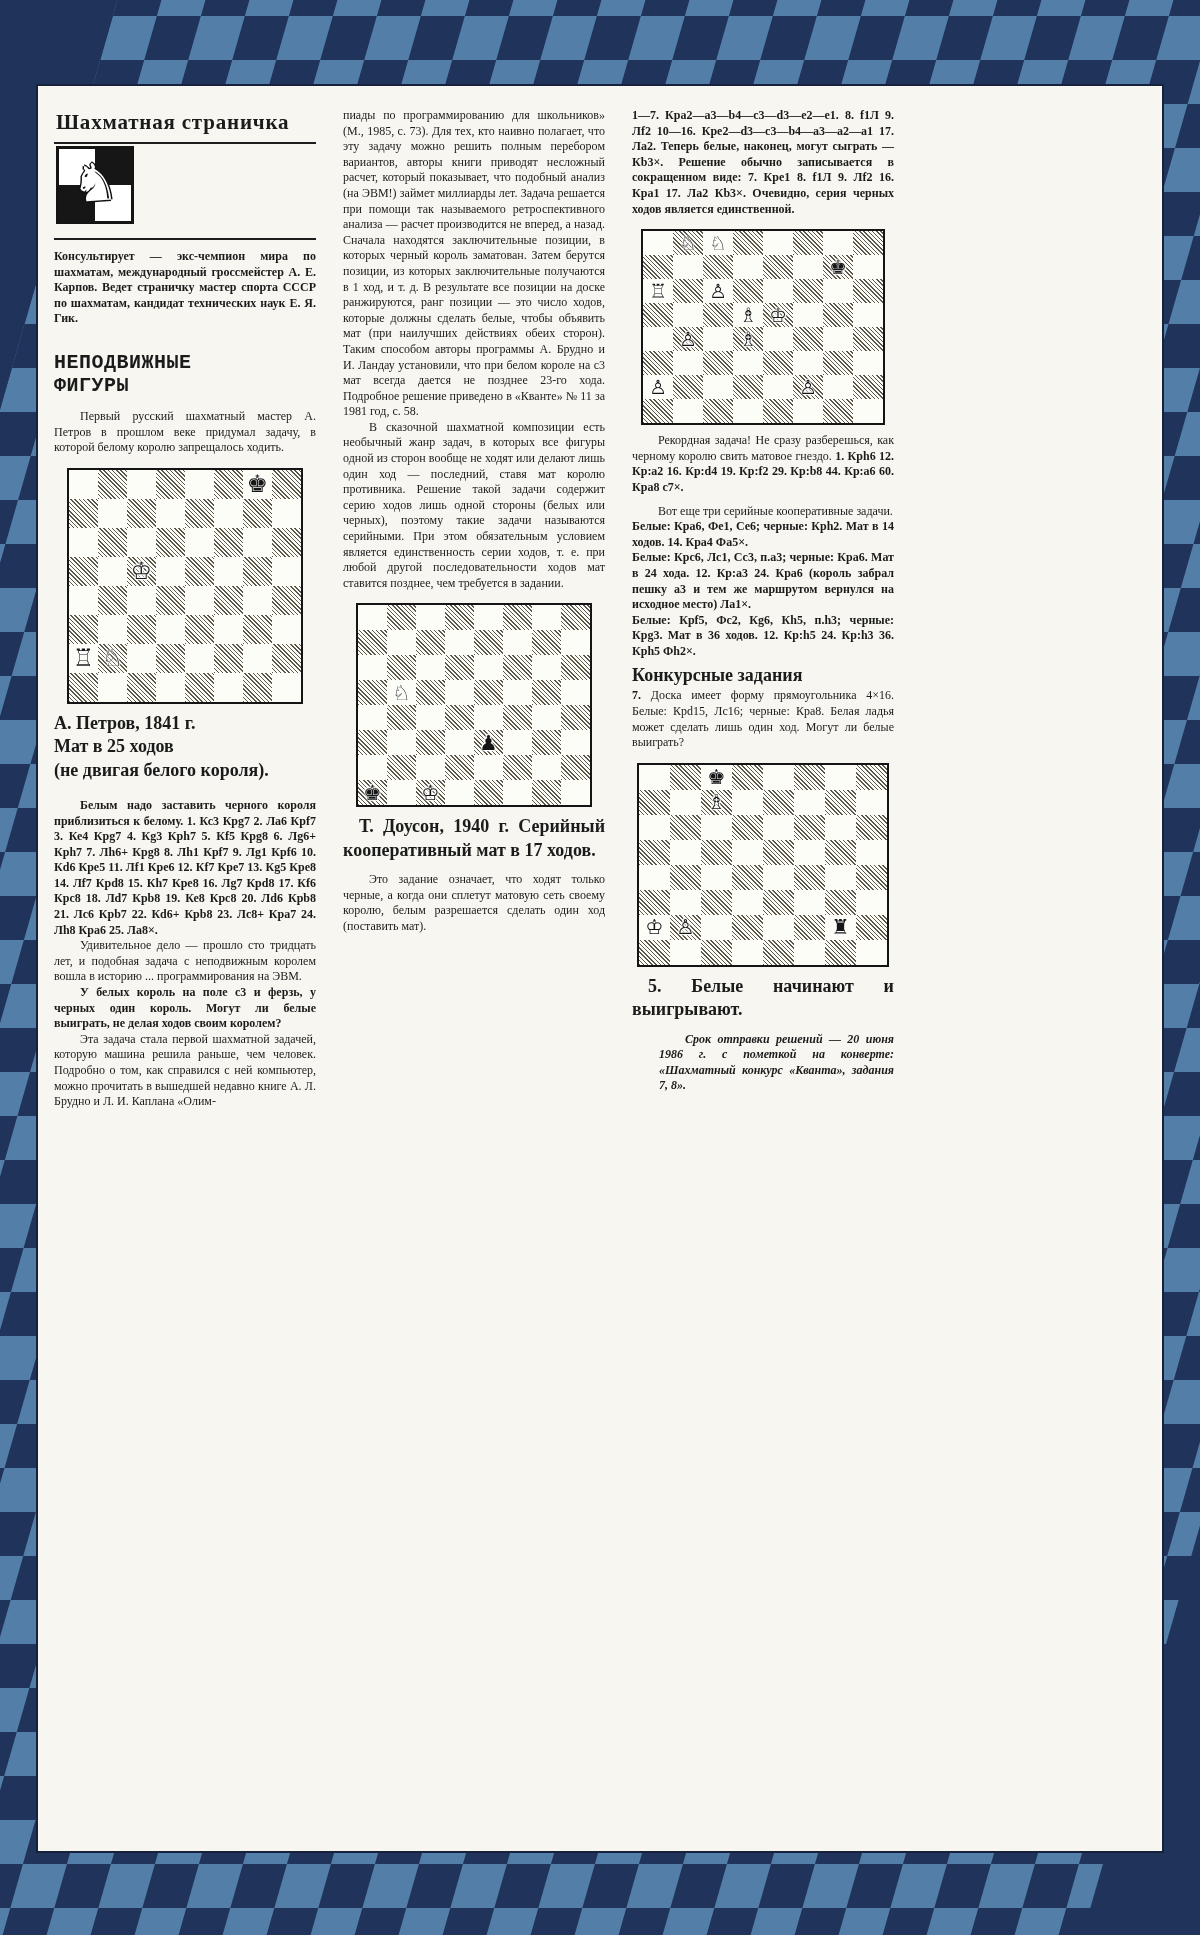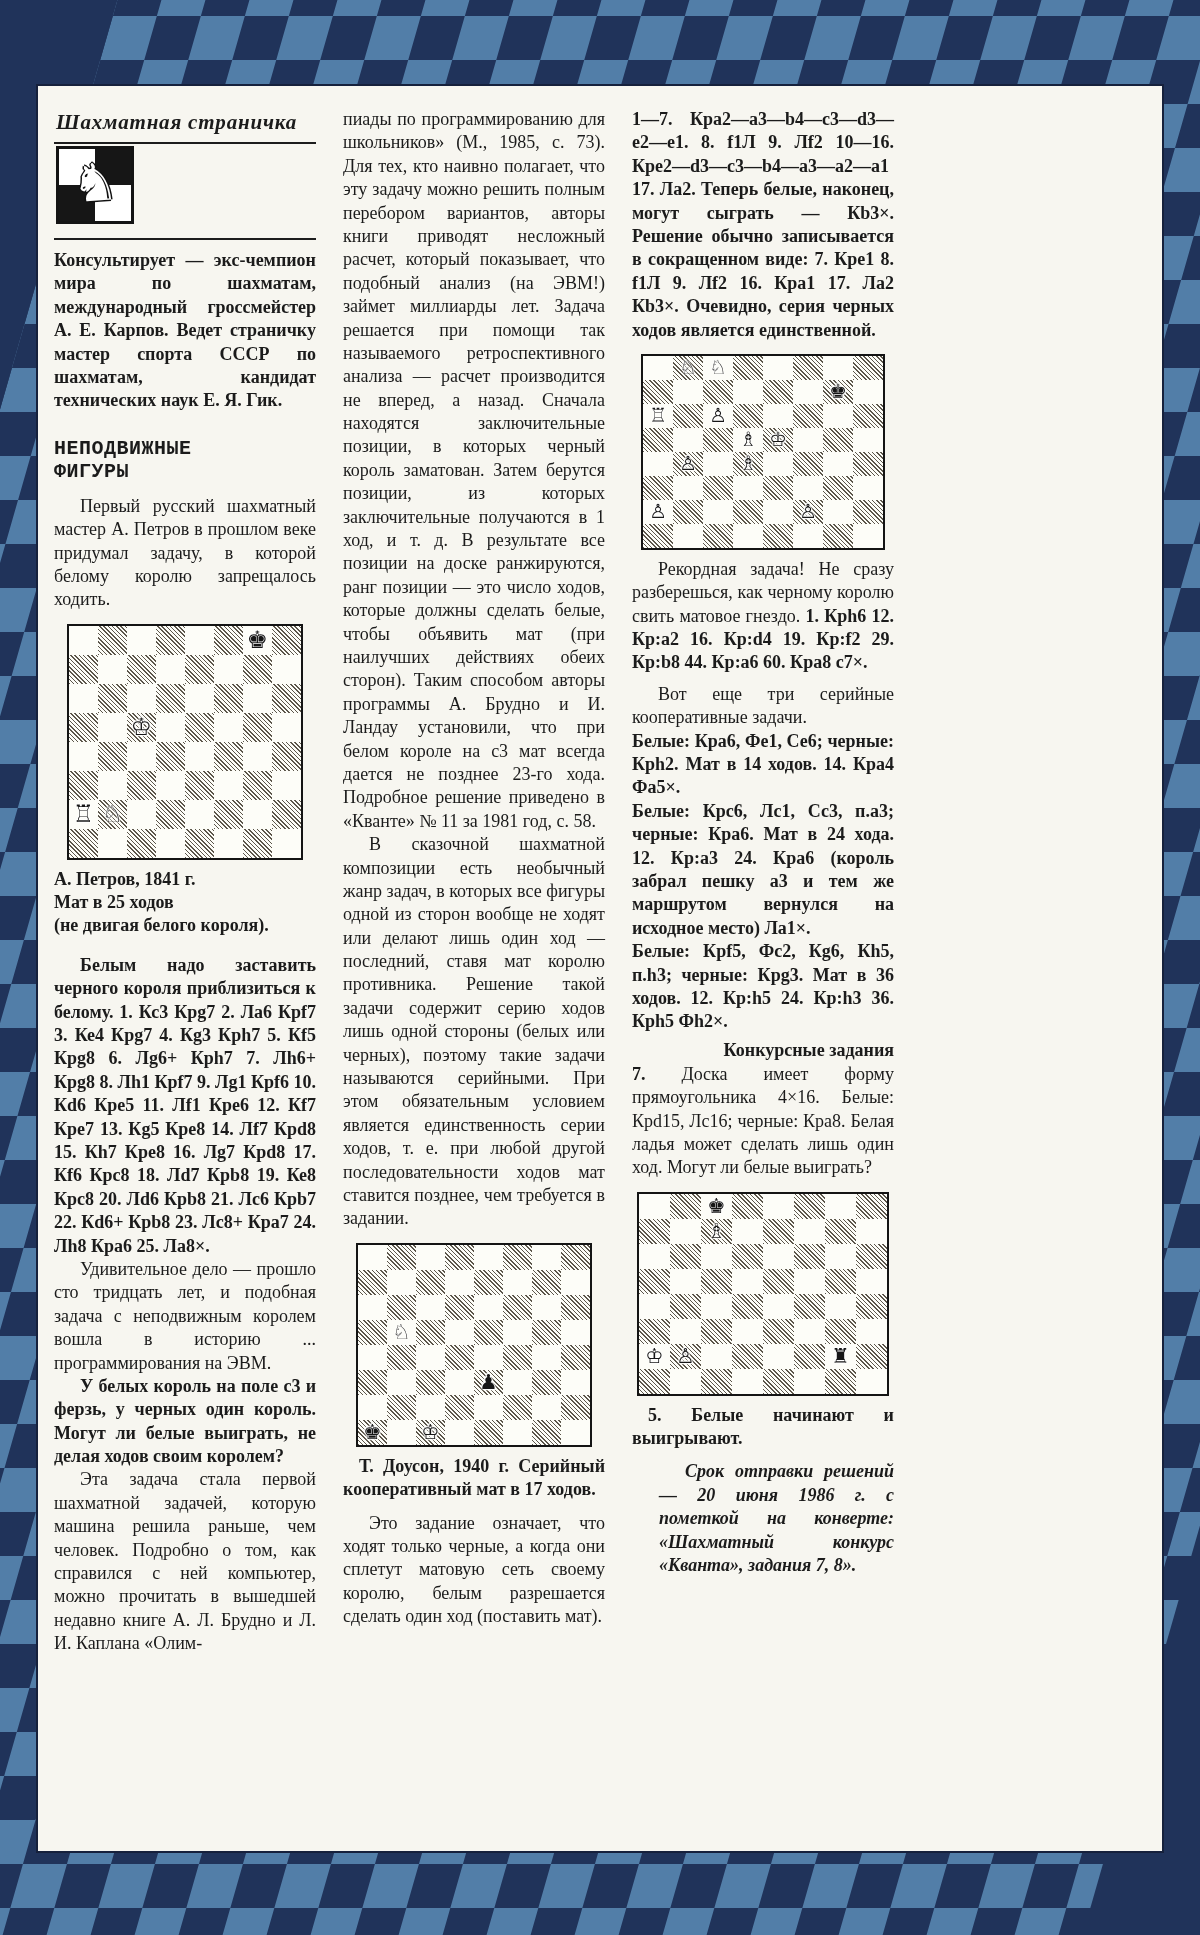--- a/index.html
+++ b/index.html
@@ -22,42 +22,42 @@
     position:absolute;left:38px;right:38px;top:86px;bottom:84px;
     background:#f7f6f0;
     box-shadow:0 0 0 2px #16213c;
   }
   .cols{display:flex;gap:27px;padding:22px 0 0 16px;}
   .col{width:262px;flex:0 0 262px;}
 
   
   .masthead{
     font-weight:bold;font-size:21px;letter-spacing:.8px;
-    padding:2px 0 7px 2px;border-bottom:2.5px solid #1d1d1d;font-style:italic;
+    padding:2px 0 7px 2px;border-bottom:2.5px solid #1d1d1d;
   }
   .logo{
     position:relative;width:72px;height:72px;border:3px solid #141414;
     margin:2px 0 14px 2px;background:#fff;
   }
   .logo .q{position:absolute;width:50%;height:50%;}
   .logo .q2{right:0;top:0;background:#161616;}
   .logo .q3{left:0;bottom:0;background:#161616;}
   .logo-knight{
     position:absolute;left:50%;top:50%;transform:translate(-50%,-54%) rotate(-4deg);
     font-family:"DejaVu Sans",sans-serif;font-size:52px;color:#fff;
     text-shadow:-1.5px 0 #111,1.5px 0 #111,0 -1.5px #111,0 1.5px #111;
   }
   .consult{border-top:2.5px solid #1d1d1d;padding-top:9px;font-weight:bold;}
   .section-title{
     font-weight:bold;font-size:20px;letter-spacing:.5px;
     margin:24px 0 12px 0;white-space:pre-line;font-family:Liberation Mono, monospace;
   }
   p{margin:0;}
   .bodytext{
-    font-size:18px;line-height:1.3;text-align:justify;
+    font-size:12px;line-height:1.3;text-align:justify;
     overflow-wrap:break-word;
   }
   .indent{text-indent:26px;}
   .bold{font-weight:bold;}
   .ital{font-style:italic;margin-left:27px;}
 
   
   .board{
     display:grid;
     grid-template-columns:repeat(8,var(--cw,29px));
@@ -71,21 +71,21 @@
     font-size:calc(var(--ch,29px) * .82);
     color:#161616;
     text-shadow:0 0 2px #fff,0 0 2px #fff,0 0 3px #fff,1px 1px 1px #fff,-1px -1px 1px #fff;
   }
   .sq.lt{background:#fdfdf8;}
   .sq.dk{
     background:repeating-linear-gradient(45deg,#5c564b 0,#5c564b 1px,#fdfdf8 1px,#fdfdf8 3px);
   }
   .cap-center{font-weight:bold;font-size:18px;line-height:1.3;text-align:left;margin:4px 0 16px;}
   .cap-block{font-weight:bold;font-size:18px;line-height:1.3;text-align:justify;text-indent:16px;margin:4px 0 10px;}
-  .contest-head{font-weight:bold;font-size:18px;text-align:right;margin:6px 0 2px;}
+  .contest-head{font-weight:bold;font-size:18px;text-align:left;margin:6px 0 2px;}
   .spacer-sm{height:8px;}
 </style>
 </head>
 <body>
 
 <div class="frame">
   <div class="page">
     <div class="cols">
 
       <div class="col">

